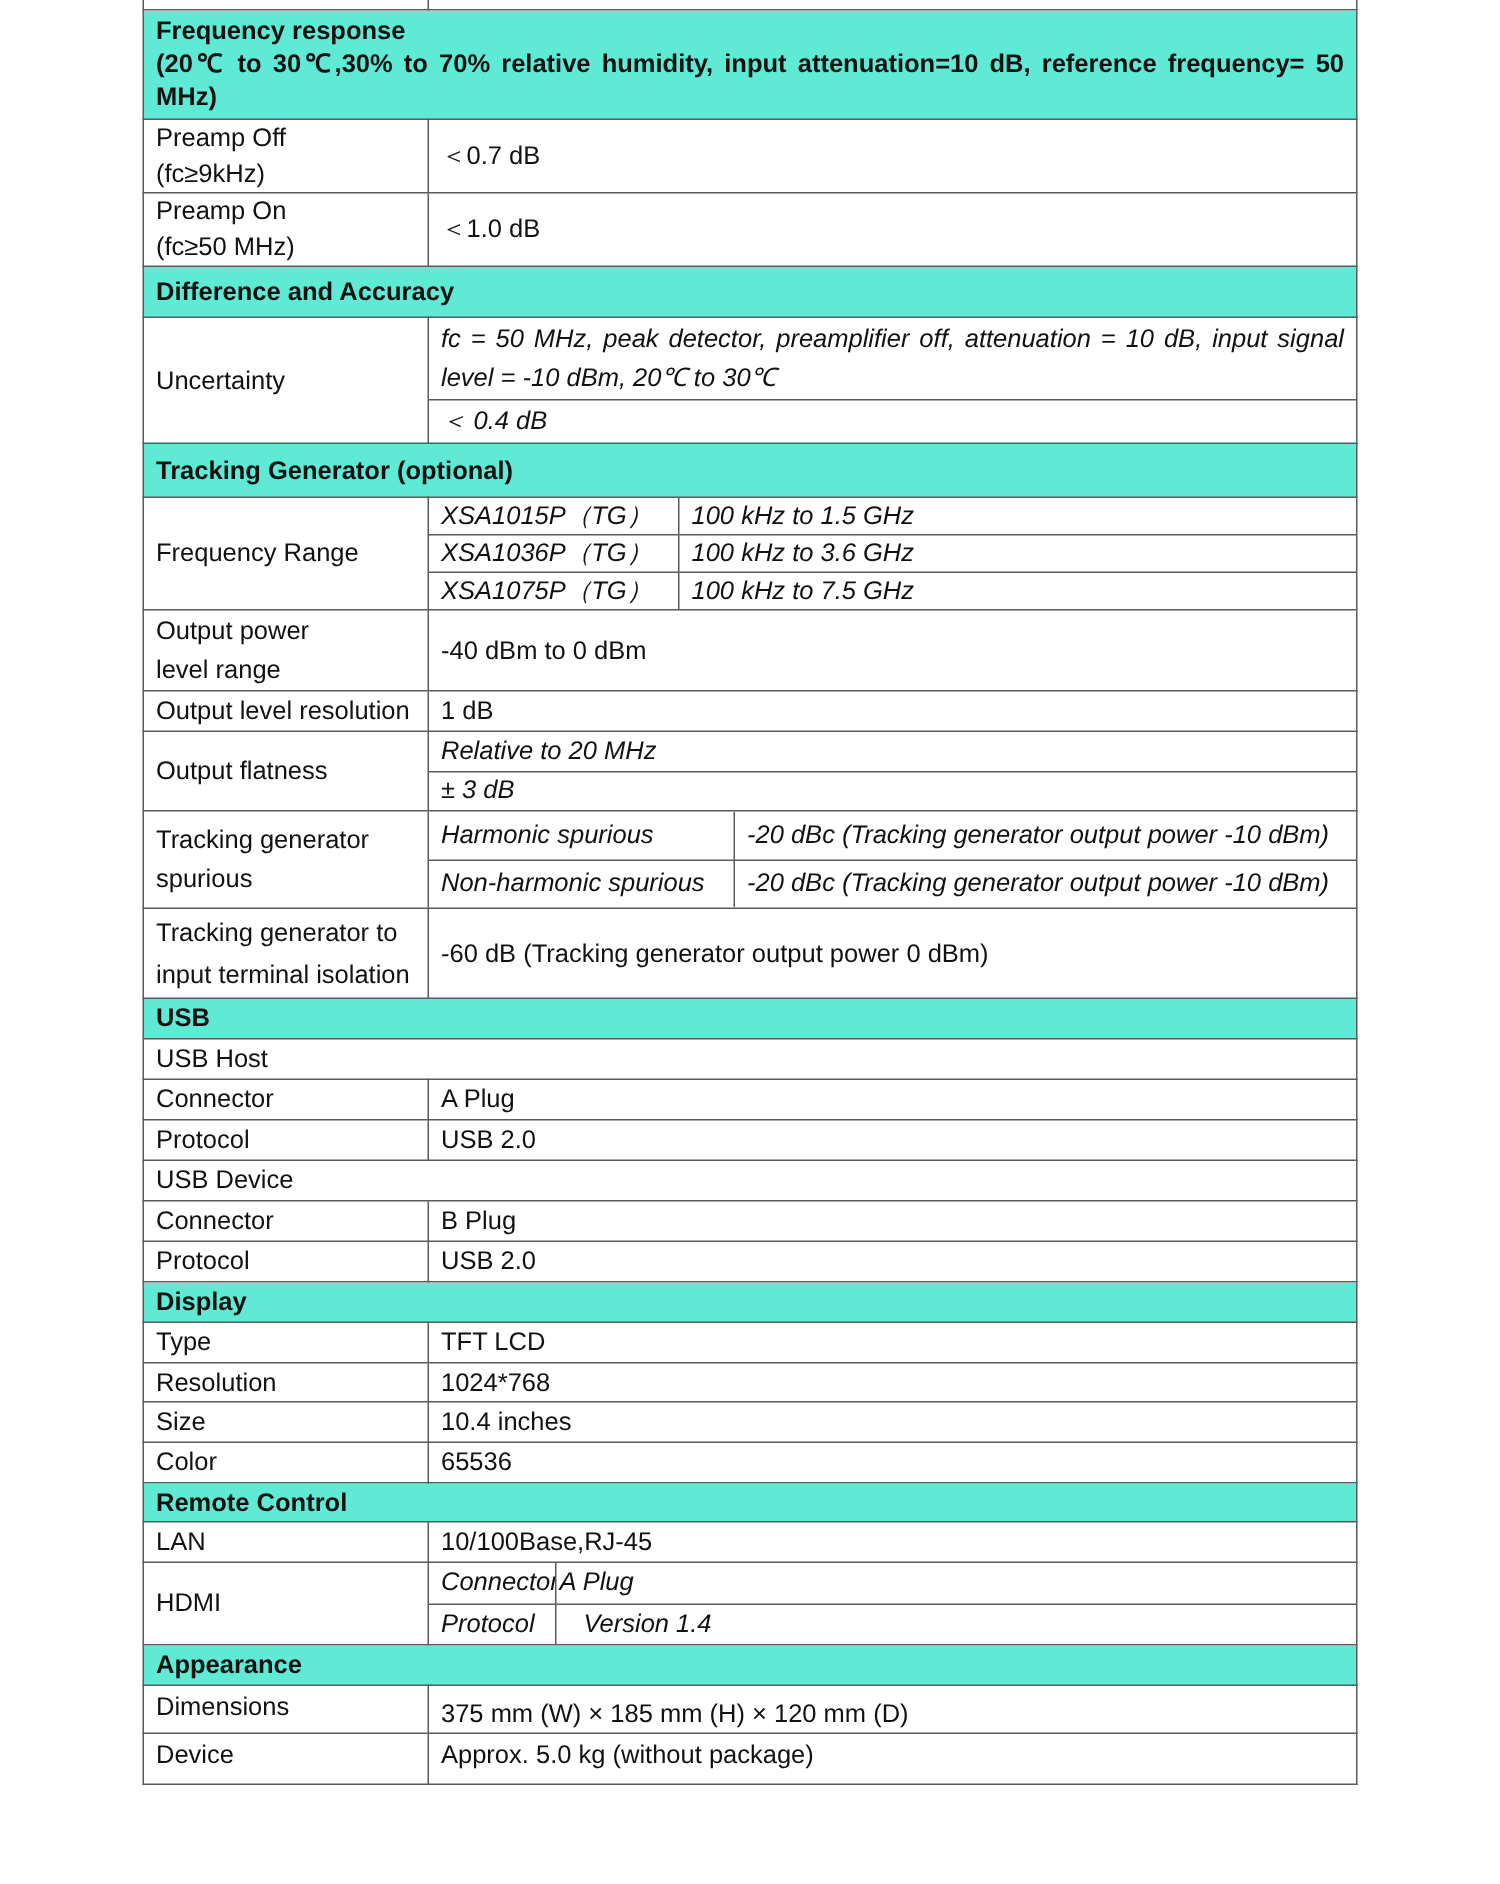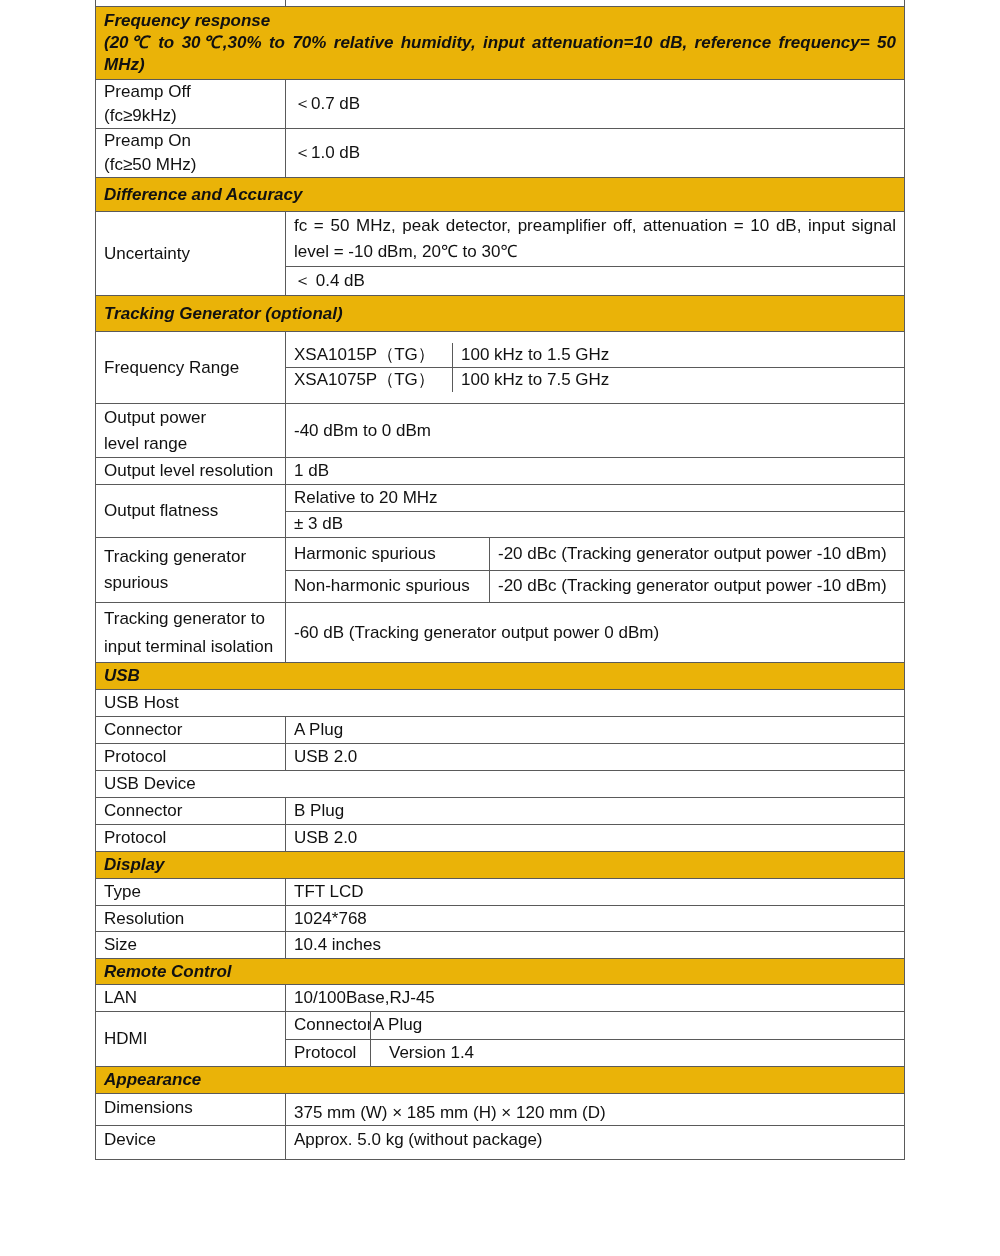--- a/index.html
+++ b/index.html
@@ -1,23 +1,23 @@
 <!DOCTYPE html>
 <html><head>
 <meta charset="utf-8">
 <style>
   html, body { margin:0; padding:0; background:#ffffff; }
   body { width:1000px; height:1256px; position:relative; overflow:hidden;
          font-family:"Liberation Sans", sans-serif; color:#111; }
   .tbl { position:absolute; left:95px; top:-14px; width:810px; border-collapse:collapse; table-layout:fixed; }
   .tbl td { border:1.5px solid #5a5a5a; padding:0 8px; font-size:17px; line-height:24px; vertical-align:middle; overflow:hidden; white-space:nowrap; }
-  .sec td { background:#eab308; font-weight:bold;font-style:italic; }
+  .sec td { background:#5eead4; font-weight:bold; }
   .wrap { white-space:normal !important; }
   .inner { border-collapse:collapse; width:100%; height:100%; table-layout:fixed; }
-  .inner td { border:none; border-bottom:1.5px solid #5a5a5a; padding:0 8px; }
+  .inner td { border:none; border-bottom:1.5px solid #5a5a5a; padding:0 8px;font-style:italic; }
   .inner tr:last-child td { border-bottom:none; }
   .inner td.vl { border-right:1.5px solid #5a5a5a; }
   td.nest { padding:0 !important; }
 </style>
 </head>
 <body>
 
 <table class="tbl">
   <colgroup>
       <col style="width:190px">
@@ -86,20 +86,24 @@
   <tr style="height:72px">
     <td>Frequency Range</td>
     <td class="nest">
       <table class="inner">
         <tbody>
               <tr style="height:24px">
                 <td class="vl" style="width:150px">XSA1015P（TG）</td>
                 <td>100 kHz to 1.5 GHz</td>
               </tr>
         <tr style="height:22px">
+                <td class="vl">XSA1036P（TG）</td>
+                <td>100 kHz to 3.6 GHz</td>
+              </tr>
+        <tr style="height:22px">
                 <td class="vl">XSA1075P（TG）</td>
                 <td>100 kHz to 7.5 GHz</td>
               </tr>
       </tbody>
           </table>
     </td>
   </tr>
   <tr style="height:54px">
     <td style="line-height:26px">
       <div>Output power</div>
@@ -188,20 +192,24 @@
     <td>TFT LCD</td>
   </tr>
   <tr style="height:26px">
     <td>Resolution</td>
     <td>1024*768</td>
   </tr>
   <tr style="height:27px">
     <td>Size</td>
     <td>10.4 inches</td>
   </tr>
+  <tr style="height:27px">
+    <td>Color</td>
+    <td>65536</td>
+  </tr>
 
   <tr class="sec" style="height:26px">
     <td colspan="2">Remote Control</td>
   </tr>
   <tr style="height:27px">
     <td>LAN</td>
     <td>10/100Base,RJ-45</td>
   </tr>
   <tr style="height:54px">
     <td>HDMI</td>

